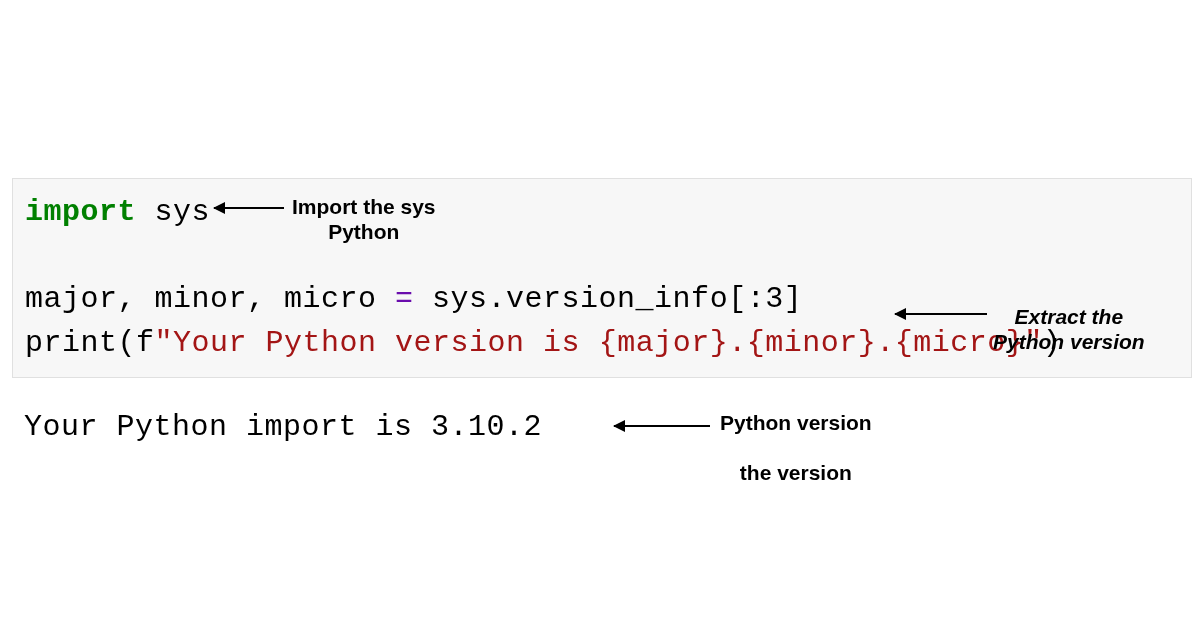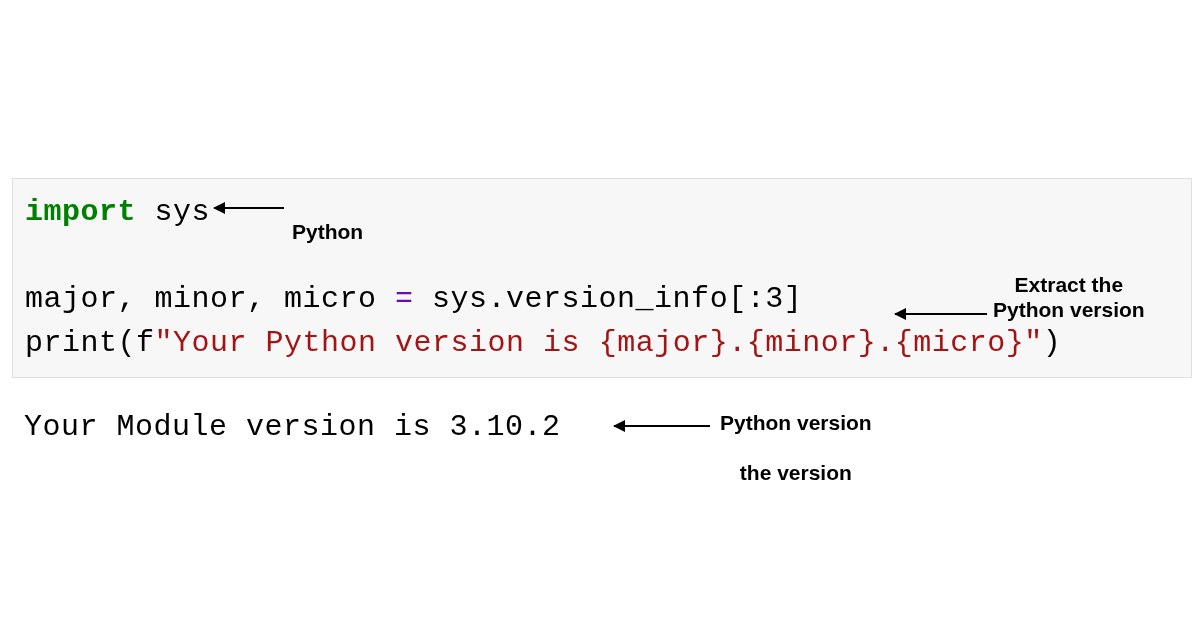--- a/index.html
+++ b/index.html
@@ -58,38 +58,38 @@
       left: -1px;
       top: -5px;
       width: 0;
       height: 0;
       border-top: 6px solid transparent;
       border-bottom: 6px solid transparent;
       border-right: 12px solid #000;
     }
     .ann1 { left: 292px; top: 194px; font-size: 21px; }
     .arr1 { left: 214px; top: 207px; width: 70px; }
-    .ann2 { left: 993px; top: 272px; font-size: 21px; }
+    .ann2 { left: 993px; top: 304px; font-size: 21px; font-style: italic; }
     .arr2 { left: 895px; top: 313px; width: 92px; }
     .ann3 { left: 720px; top: 410px; font-size: 21px; }
     .arr3 { left: 614px; top: 425px; width: 96px; }
   </style>
 </head>
 <body>
 
 <div class="code-block"><span class="kw-import">import</span><span> sys</span>
 
 <span>major, minor, micro </span><span class="op-eq">=</span><span> sys.version_info[:3]</span>
 <span>print(f</span><span class="str">"</span><span class="str">Your Python version is </span><span class="str">{major}.{minor}.{micro}</span><span class="str">"</span><span>)</span></div>
 
-<div class="output-block">Your Module version is 3.10.2</div>
+<div class="output-block">Your Python import is 3.10.2</div>
 
 <div class="arrow arr1"></div>
 <div class="annotation ann1">
-  <br>
+  <span>Import the sys</span><br>
   <span>Python</span>
 </div>
 
 <div class="arrow arr2"></div>
 <div class="annotation ann2">
   <span>Extract the</span><br>
   <span>Python version</span>
 </div>
 
 <div class="arrow arr3"></div>

